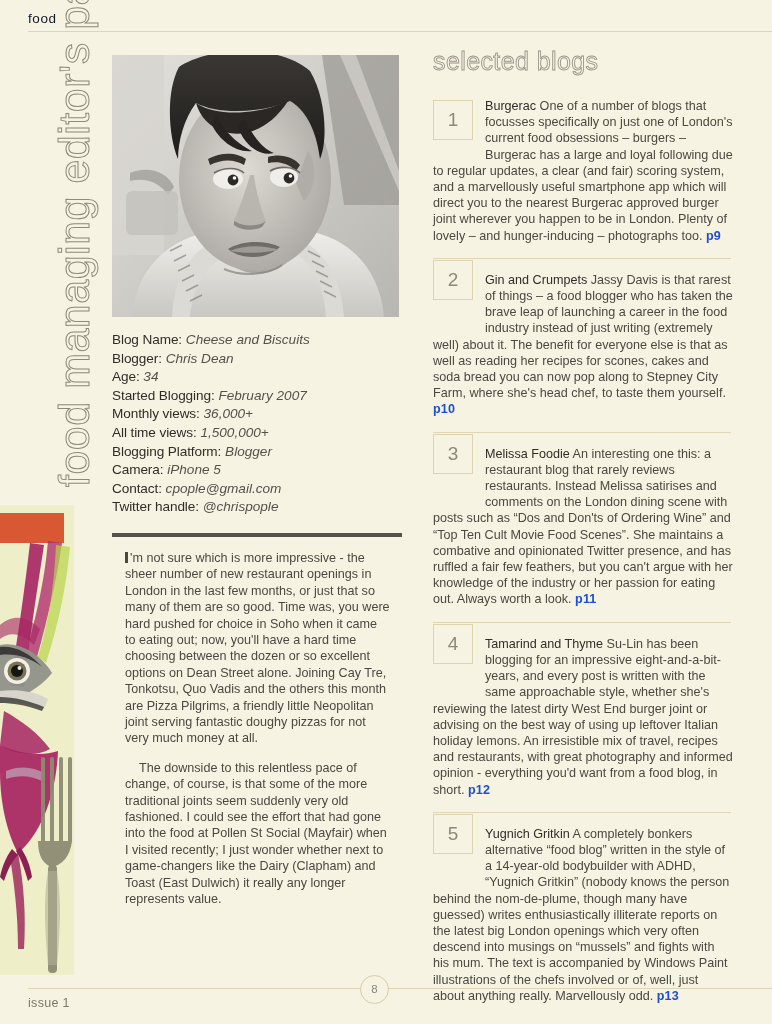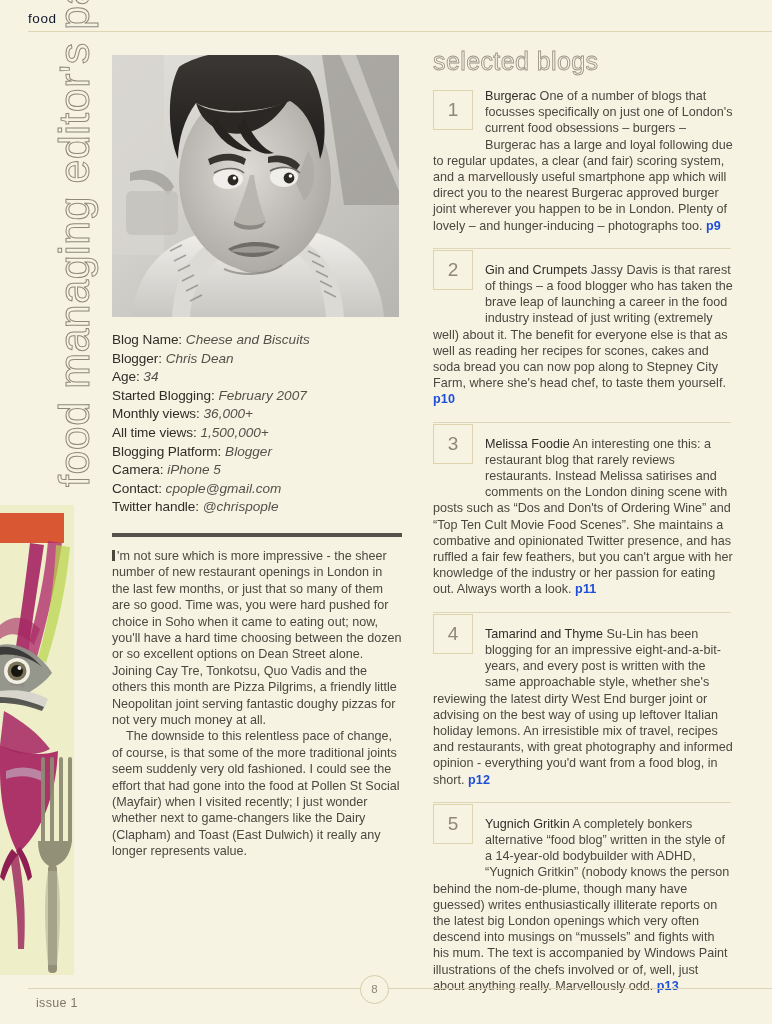--- a/index.html
+++ b/index.html
@@ -107,21 +107,21 @@
     background: #55524b;
   }
   .article {
     margin-top: 11px;
     width: 291px;
     font-size: 12.6px;
     line-height: 16.4px;
     color: #4b4840;
     text-align: left;
   }
-  .article p { margin: 0; }
+  .article p { margin: 13px; }
   .article p + p { text-indent: 14px; }
   .dropbar {
     display: inline-block;
     width: 2.5px;
     height: 11px;
     background: #4b4840;
     margin-right: 2.5px;
     vertical-align: -1px;
   }
 
@@ -131,21 +131,21 @@
     left: 433px;
     top: 46px;
     width: 300px;
   }
   .blogs-title {
     font-size: 25px;
     line-height: 30px;
     color: transparent;
     -webkit-text-stroke: 0.9px #9b9589;
     letter-spacing: 0.4px;
-    margin-bottom: 12px;
+    margin-bottom: 22px;
   }
   .entry {
     position: relative;
     margin-bottom: 14px;
   }
   .entry .sep {
     width: 298px;
     height: 1px;
     background: #ded6b9;
     margin-bottom: 13px;
@@ -201,21 +201,21 @@
     border: 1px solid #d5ccaa;
     border-radius: 50%;
     background: #f7f3e3;
     color: #8d887c;
     font-size: 11.5px;
     line-height: 26px;
     text-align: center;
   }
   .issue {
     position: absolute;
-    left: 36px;
+    left: 28px;
     top: 996px;
     font-size: 12.5px;
     color: #7c7768;
     letter-spacing: 0.3px;
   }
 </style>
 </head>
 <body>
 
 <div class="page">

